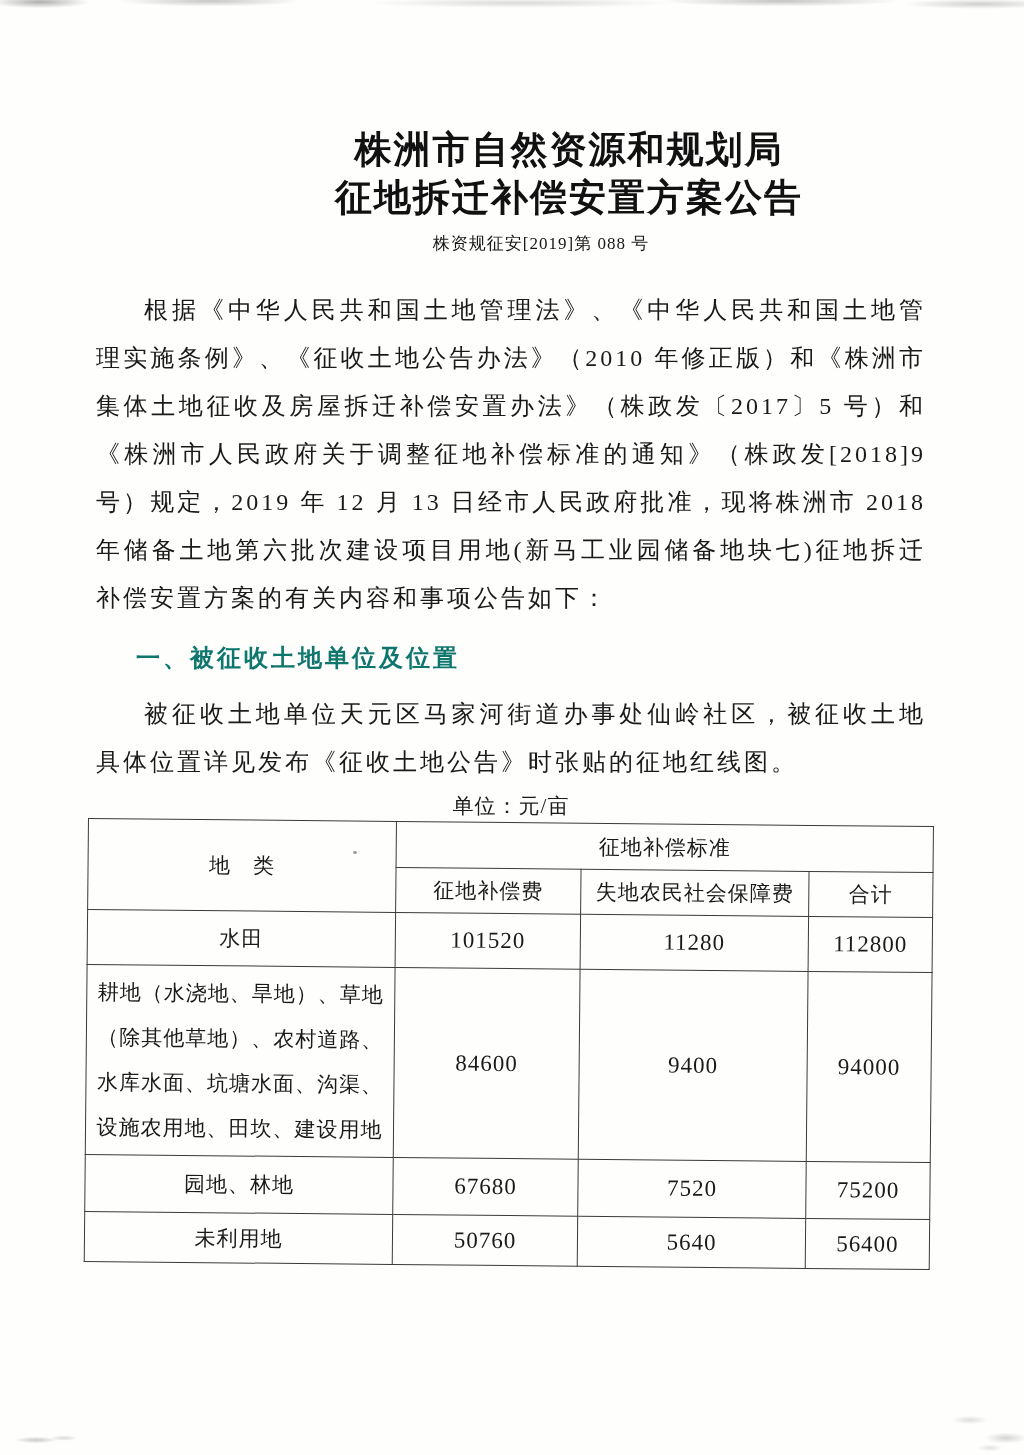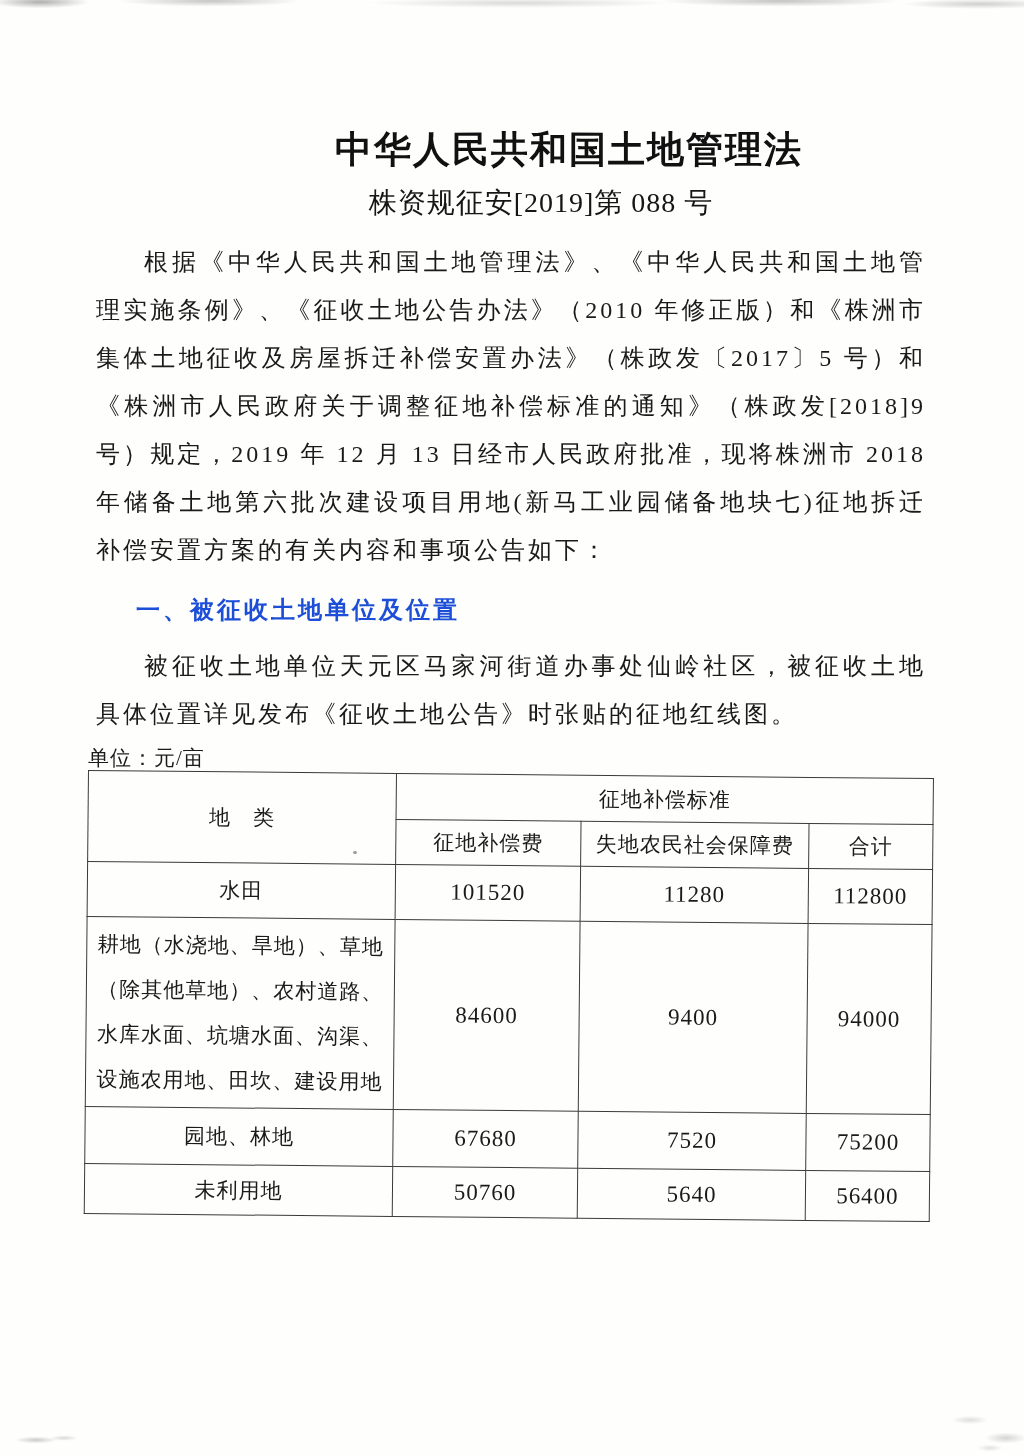--- a/index.html
+++ b/index.html
@@ -42,39 +42,39 @@
   }
   .doc-title{
     margin:0;text-align:center;
     font-family:"Liberation Sans","DejaVu Sans",sans-serif;
     font-weight:700;font-size:37px;line-height:48px;
     letter-spacing:2px;color:#111;
     position:relative;left:58px;
   }
   .doc-number{
     margin-top:10px;height:30px;text-align:center;
-    font-size:28px;letter-spacing:1px;color:#161616;
+    font-size:17px;letter-spacing:1px;color:#161616;
     position:relative;left:30px;
   }
   .body-text{
     margin:8px;font-size:24px;line-height:48px;letter-spacing:3px;
     text-align:justify;text-justify:inter-character;color:#1a1a1a;
   }
   .indent{ text-indent:2em; }
   .intro{ margin-top:24px; }
   .section-heading{
     margin:0;margin-top:12px;
     font-family:"Liberation Sans","DejaVu Sans",sans-serif;
     font-weight:700;font-size:24px;line-height:48px;letter-spacing:3px;
-    text-indent:2em;color:#1d4ed8;
+    text-indent:2em;color:#0f766e;
   }
   .section-heading.second{ margin-top:18px; }
   .unit-note{
     margin-top:2px;height:24px;line-height:24px;
-    text-align:left;font-size:21px;letter-spacing:1px;color:#1a1a1a;
+    text-align:center;font-size:21px;letter-spacing:1px;color:#1a1a1a;
   }
   table.comp{
     width:845px;border-collapse:collapse;table-layout:fixed;
     transform:rotate(0.55deg);transform-origin:0 0;
     font-size:21px;color:#1a1a1a;
   }
   table.comp td{
     border:1px solid #3a3a3a;
     text-align:center;vertical-align:middle;
     letter-spacing:1px;padding:0 6px;
@@ -96,21 +96,22 @@
 <body>
 
 <div class="page">
   <div class="smudge-top"></div>
   <div class="dot-artifact"></div>
   <div class="smudge-bl"></div>
   <div class="smudge-br"></div>
 
   <div class="content">
 
-    <h1 class="doc-title">中华人民共和国土地管理法</h1>
+    <h1 class="doc-title">株洲市自然资源和规划局</h1>
+    <h1 class="doc-title">征地拆迁补偿安置方案公告</h1>
 
     <div class="doc-number">株资规征安[2019]第 088 号</div>
 
     <p class="body-text indent intro">根据《中华人民共和国土地管理法》、《中华人民共和国土地管理实施条例》、《征收土地公告办法》（2010 年修正版）和《株洲市集体土地征收及房屋拆迁补偿安置办法》（株政发〔2017〕5 号）和《株洲市人民政府关于调整征地补偿标准的通知》（株政发[2018]9 号）规定，2019 年 12 月 13 日经市人民政府批准，现将株洲市 2018 年储备土地第六批次建设项目用地(新马工业园储备地块七)征地拆迁补偿安置方案的有关内容和事项公告如下：</p>
 
     <h2 class="section-heading">一、被征收土地单位及位置</h2>
 
     <p class="body-text indent">被征收土地单位天元区马家河街道办事处仙岭社区，被征收土地具体位置详见发布《征收土地公告》时张贴的征地红线图。</p>
 
 

